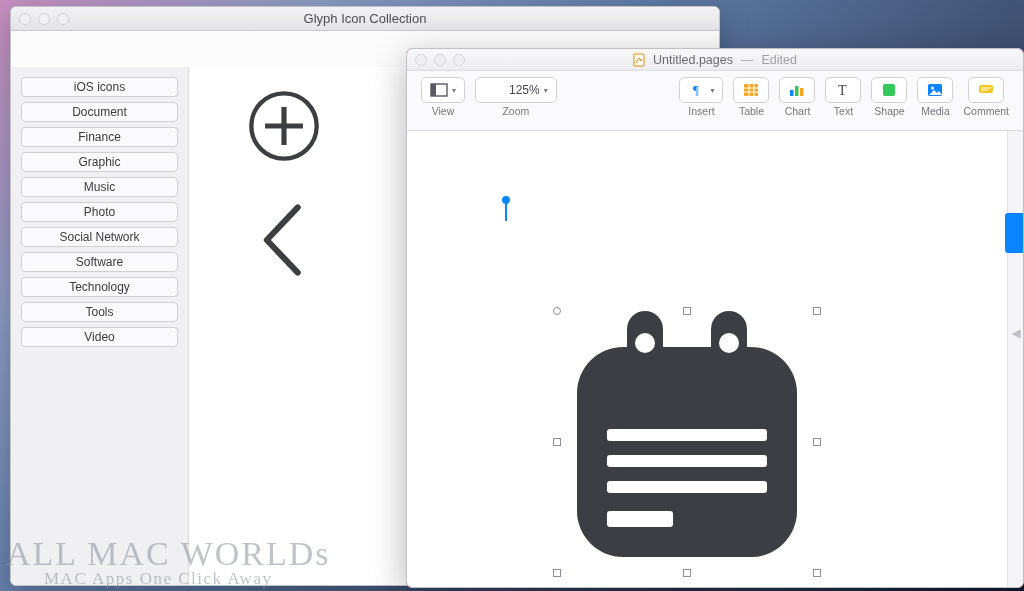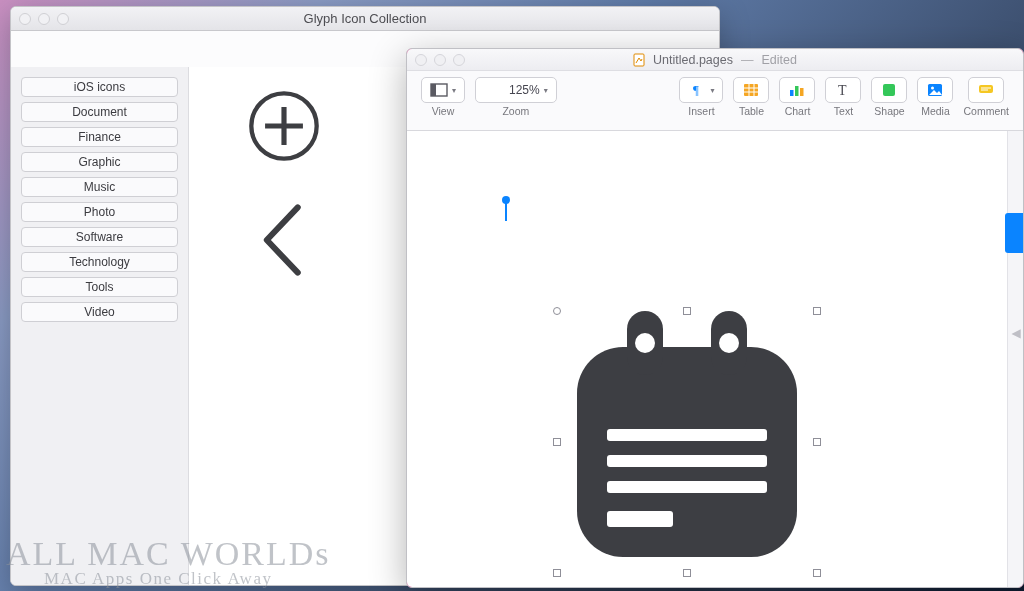--- a/index.html
+++ b/index.html
@@ -185,20 +185,21 @@
     <div class="title-txt">Glyph Icon Collection</div>
   </div>
   <div class="glyph-body">
     <div class="sidebar">
       <button class="cat-btn">iOS icons</button>
       <button class="cat-btn">Document</button>
       <button class="cat-btn">Finance</button>
       <button class="cat-btn">Graphic</button>
       <button class="cat-btn">Music</button>
       <button class="cat-btn">Photo</button>
+      <button class="cat-btn">Social Network</button>
       <button class="cat-btn">Software</button>
       <button class="cat-btn">Technology</button>
       <button class="cat-btn">Tools</button>
       <button class="cat-btn">Video</button>
     </div>
     <div class="icon-grid">
       <div class="grid-inner">
         <div class="cell">
           <svg viewBox="0 0 100 100">
               <circle cx="50" cy="50" r="38" fill="none" stroke="#3d3e42" stroke-width="5"></circle>

